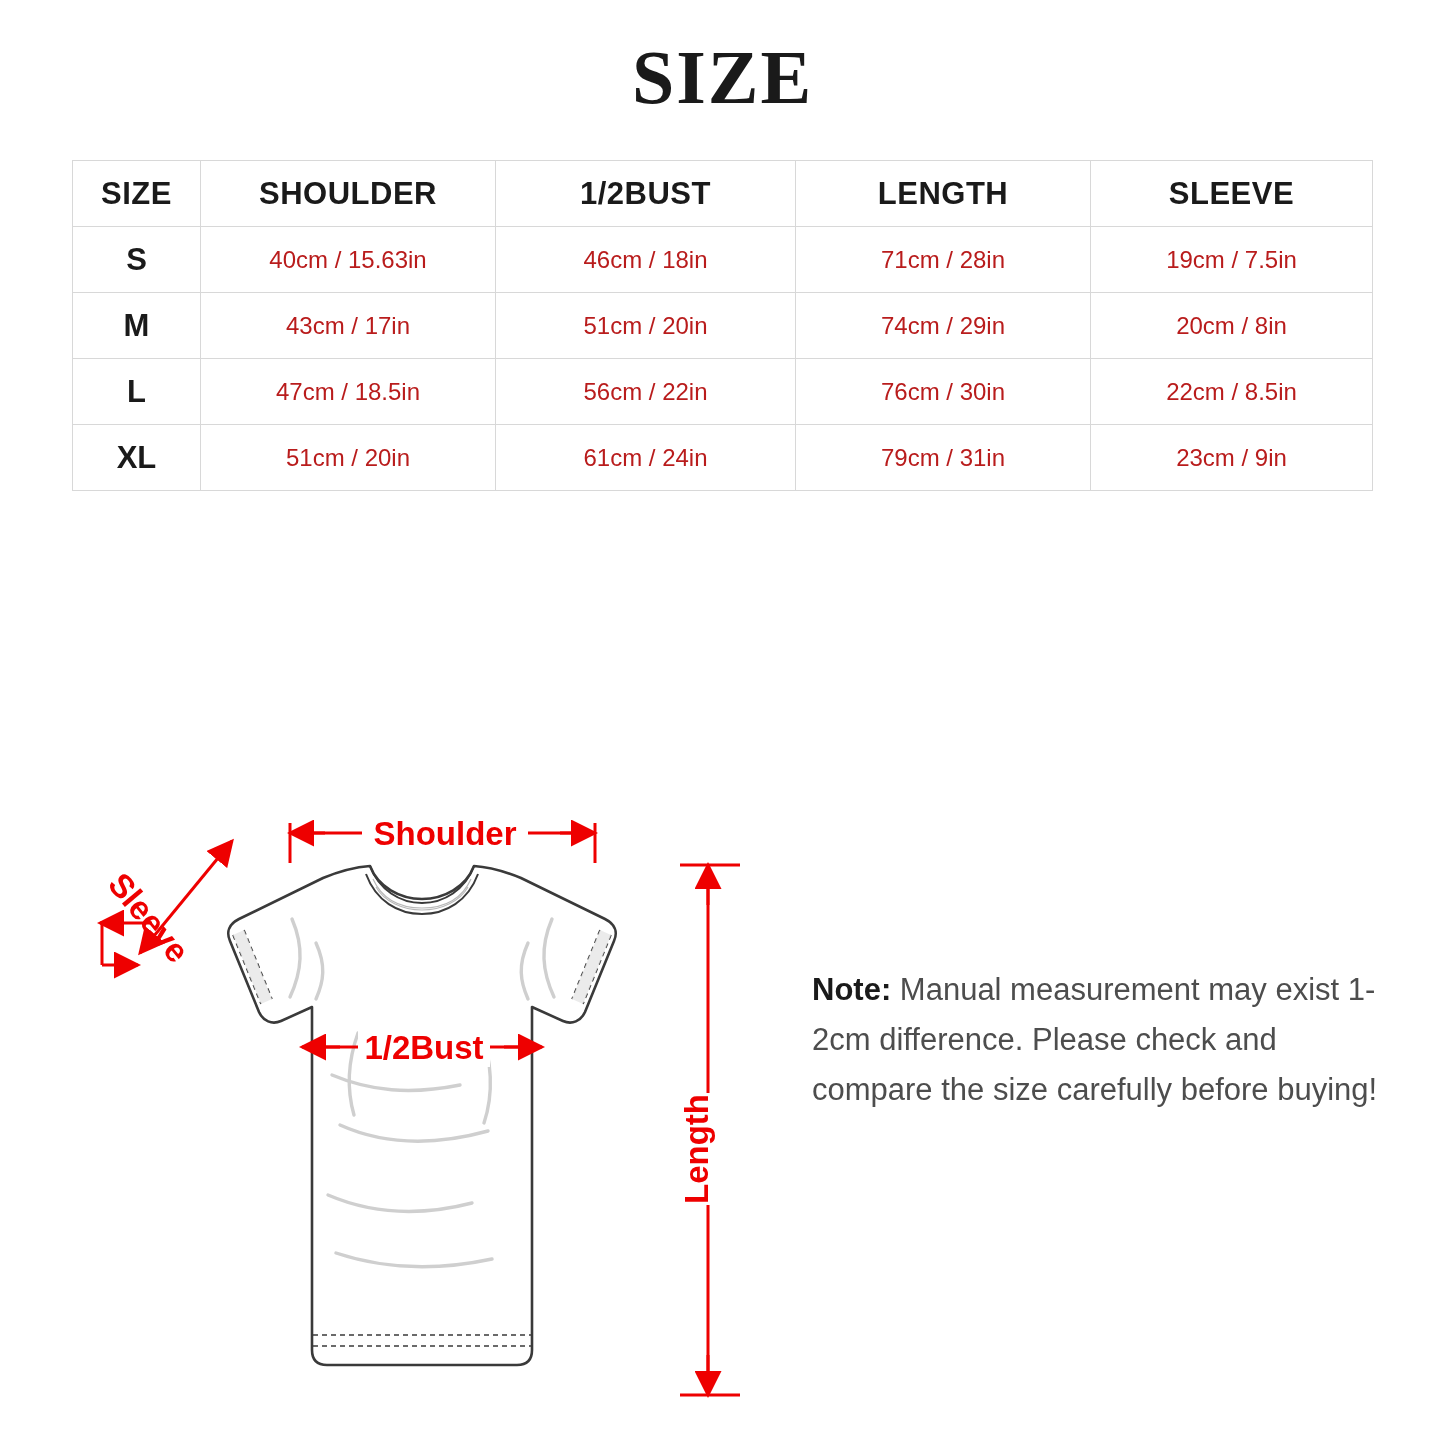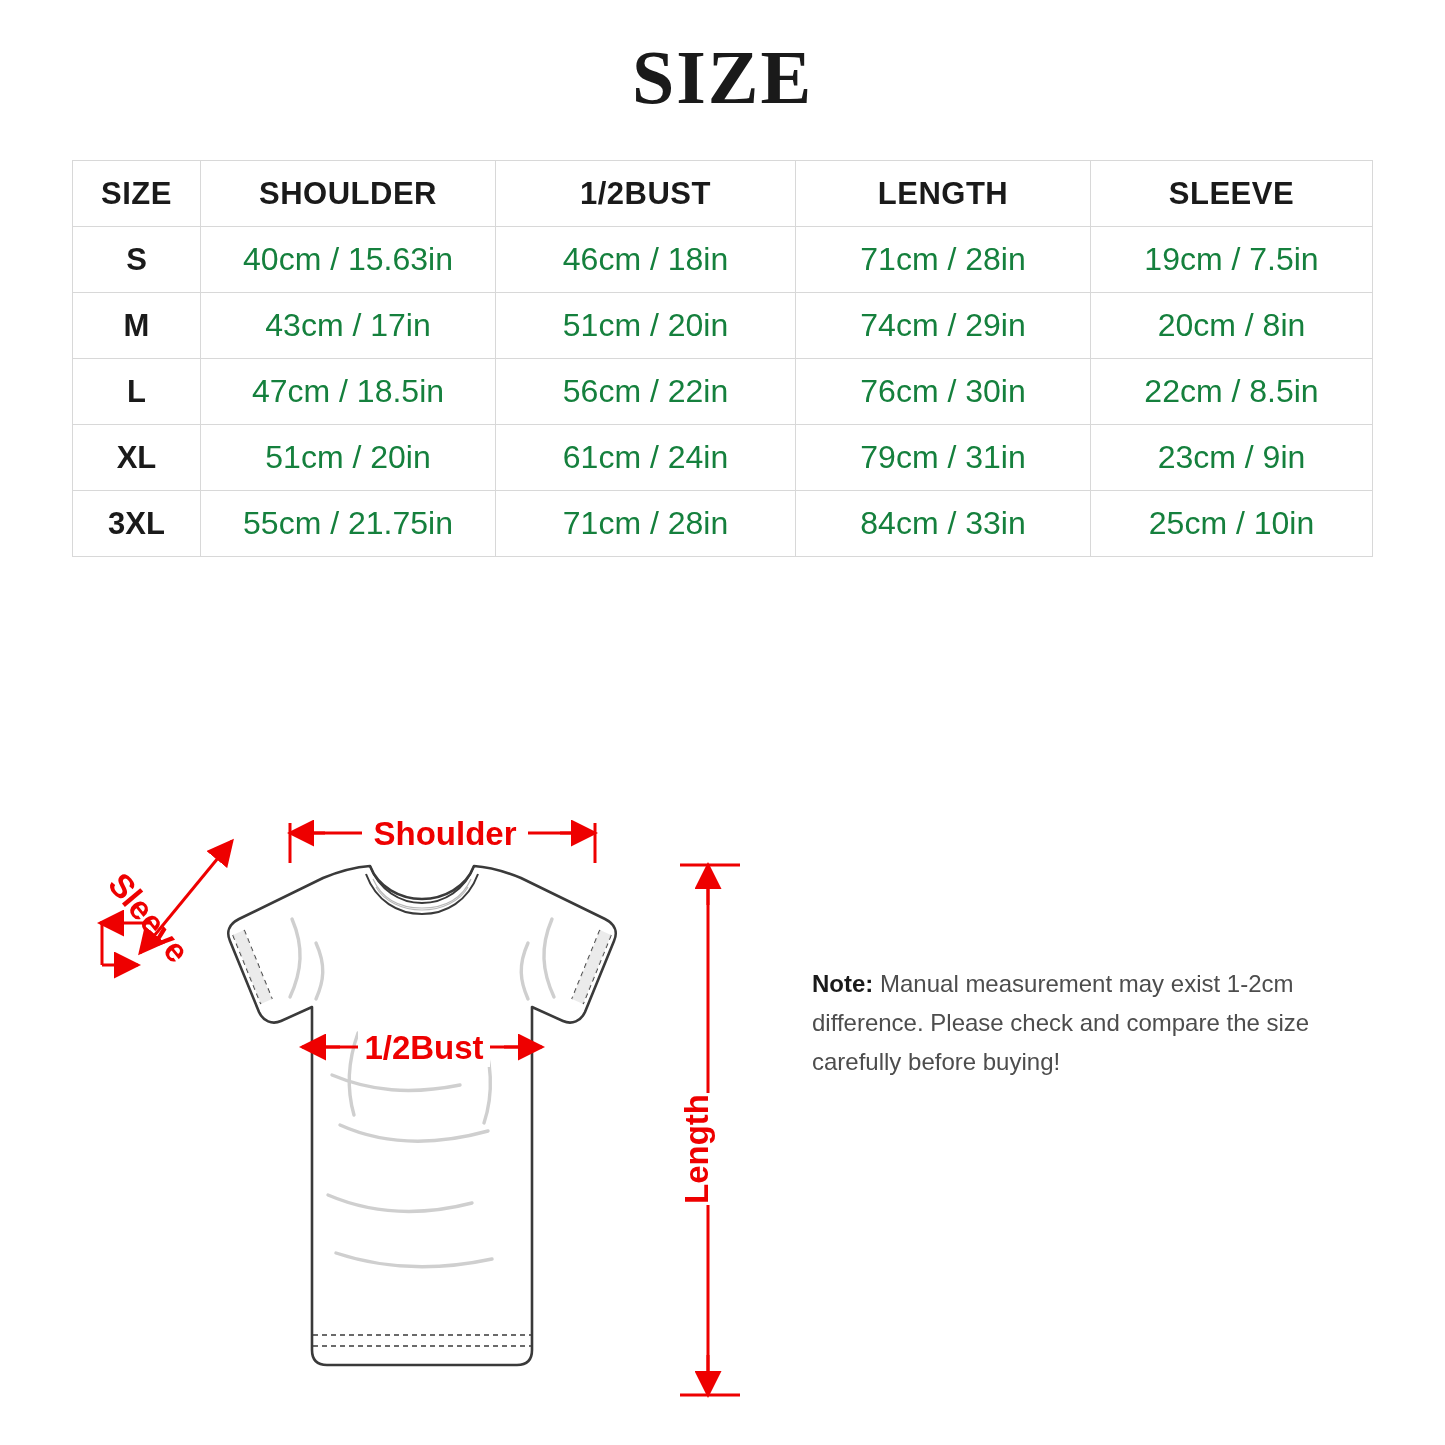--- a/index.html
+++ b/index.html
@@ -53,23 +53,23 @@
     font-weight: 700;
     color: #1a1a1a;
     letter-spacing: 0.5px;
   }
   table.size-table td.size-cell {
     font-size: 31px;
     font-weight: 700;
     color: #1a1a1a;
   }
   table.size-table td.val-cell {
-    font-size: 32px;
+    font-size: 24px;
     font-weight: 400;
-    color: #15803d;
+    color: #b91c1c;
   }
   col.c-size   { width: 128px; }
   col.c-sh     { width: 295px; }
   col.c-bust   { width: 300px; }
   col.c-len    { width: 295px; }
   col.c-sleeve { width: 282px; }
 
   
   .illus {
     position: absolute;
@@ -79,21 +79,21 @@
     height: 640px;
   }
   .illus svg { display: block; }
 
   
   .note {
     position: absolute;
     left: 812px;
     top: 965px;
     width: 575px;
-    font-size: 24px;
+    font-size: 31px;
     line-height: 1.62;
     color: #4d4d4d;
   }
   .note b {
     color: #1a1a1a;
     font-weight: 700;
   }
 </style>
 </head>
 <body>
@@ -139,27 +139,20 @@
         <td class="val-cell">56cm / 22in</td>
         <td class="val-cell">76cm / 30in</td>
         <td class="val-cell">22cm / 8.5in</td>
       </tr>
       <tr>
         <td class="size-cell">XL</td>
         <td class="val-cell">51cm / 20in</td>
         <td class="val-cell">61cm / 24in</td>
         <td class="val-cell">79cm / 31in</td>
         <td class="val-cell">23cm / 9in</td>
-      </tr>
-      <tr>
-        <td class="size-cell">3XL</td>
-        <td class="val-cell">55cm / 21.75in</td>
-        <td class="val-cell">71cm / 28in</td>
-        <td class="val-cell">84cm / 33in</td>
-        <td class="val-cell">25cm / 10in</td>
       </tr>
     </tbody>
   </table>
 </div>
 
 <div class="illus">
   <svg width="740" height="640" viewBox="0 0 740 640" xmlns="http://www.w3.org/2000/svg">
     <defs>
       <marker id="arrHead" markerWidth="9" markerHeight="9" refX="8" refY="4.5" orient="auto">
         <path d="M0,0 L9,4.5 L0,9 z" fill="#ee0000"></path>

